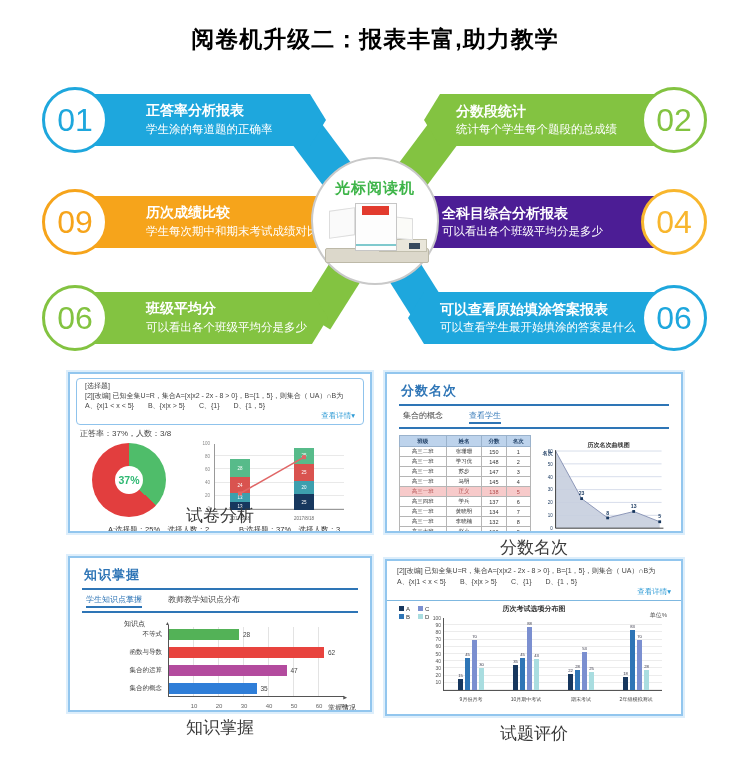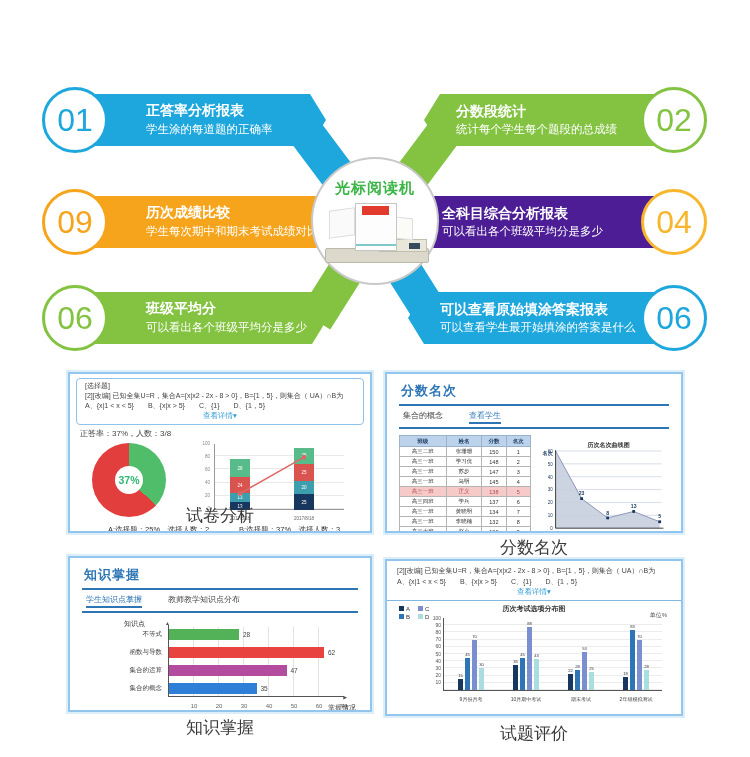--- a/index.html
+++ b/index.html
@@ -29,21 +29,21 @@
   .m-paper-l{position:absolute;bottom:26px;left:4px;width:24px;height:26px;background:#fafafa;border:1px solid #ddd;transform:skewY(-8deg);}
   .m-paper-r{position:absolute;bottom:24px;right:16px;width:24px;height:20px;background:#fbfbf8;border:1px solid #ddd;transform:skewY(6deg);}
   
   .panel{position:absolute;background:#fff;border:2px solid #92c6ee;box-shadow:0 0 0 2px #ddeefb;box-sizing:border-box;overflow:hidden;}
   .pcap{position:absolute;font-size:17px;color:#3a3a3a;text-align:center;}
   .p-title{color:#2e75b6;font-weight:bold;font-size:13px;letter-spacing:1px;border-bottom:2px solid #2e75b6;padding:2px 2px 4px;}
   .tabs{display:flex;gap:26px;font-size:8px;color:#444;border-bottom:2px solid #2e75b6;padding:4px 4px 3px;}
   .tab.active{color:#2e75b6;border-bottom:2px solid #2e75b6;padding-bottom:1px;}
   
   .qbox{margin:4px 6px 0;border:1px solid #8fc3ec;border-radius:4px;padding:2px 8px;font-size:7px;color:#444;line-height:1.45;}
-  .qlink{text-align:center;color:#2e9bd6;font-size:7.5px;}
+  .qlink{text-align:right;color:#2e9bd6;font-size:7.5px;}
   .stats-line{margin:3px 10px 1px;font-size:8px;color:#444;}
   .chartrow{display:flex;align-items:flex-start;margin-left:22px;}
   .donut{width:74px;height:74px;border-radius:50%;position:relative;margin-top:3px;}
   .donut-hole{position:absolute;inset:23px;background:#fff;border-radius:50%;display:flex;align-items:center;justify-content:center;
               font-size:10.5px;font-weight:bold;color:#2eb872;}
   .stackwrap{position:relative;width:160px;height:80px;margin-left:24px;margin-top:2px;}
   .stackplot{position:absolute;left:24px;right:6px;top:2px;bottom:12px;border-left:1px solid #999;border-bottom:1px solid #999;
              background:repeating-linear-gradient(to top,#e9e9e9 0 1px,transparent 1px 13.2px);}
   .syl{position:absolute;left:2px;width:18px;text-align:right;font-size:4.5px;color:#888;}
   .sbar{position:absolute;bottom:12px;width:20px;display:flex;flex-direction:column-reverse;}
@@ -89,20 +89,21 @@
   .e-group{position:absolute;bottom:0;display:flex;align-items:flex-end;gap:2px;}
   .e-bar{position:relative;width:5px;}
   .e-bl{position:absolute;top:-6px;left:50%;transform:translateX(-50%);font-size:4.2px;color:#334;}
   .e-gl{position:absolute;bottom:-12px;width:54px;text-align:center;font-size:5px;color:#444;}
 </style>
 </head>
 <body>
 
 <div class="canvas">
 
+  <div class="main-title">阅卷机升级二：报表丰富,助力教学</div>
 
   <svg class="spokes" width="750" height="380">
     <line x1="295" y1="118" x2="375" y2="225" stroke-width="36" stroke="#1ea7dd"></line>
     <line x1="455" y1="118" x2="375" y2="225" stroke-width="36" stroke="#83c341"></line>
     <line x1="330" y1="222" x2="380" y2="222" stroke-width="40" stroke="#f6a41b"></line>
     <line x1="420" y1="222" x2="370" y2="222" stroke-width="40" stroke="#f8b62d"></line>
     <line x1="315" y1="320" x2="375" y2="225" stroke-width="36" stroke="#83c341"></line>
     <line x1="435" y1="320" x2="375" y2="225" stroke-width="36" stroke="#1ea7dd"></line>
   </svg>
 

